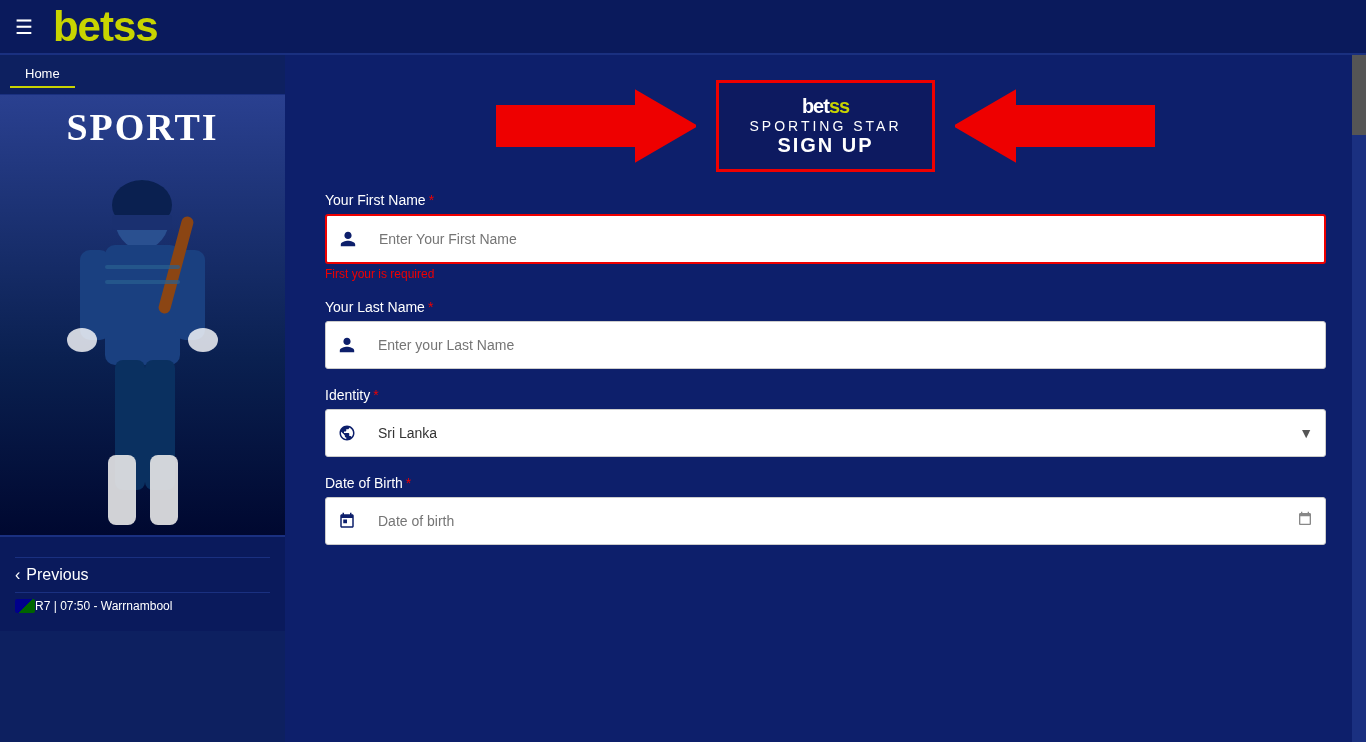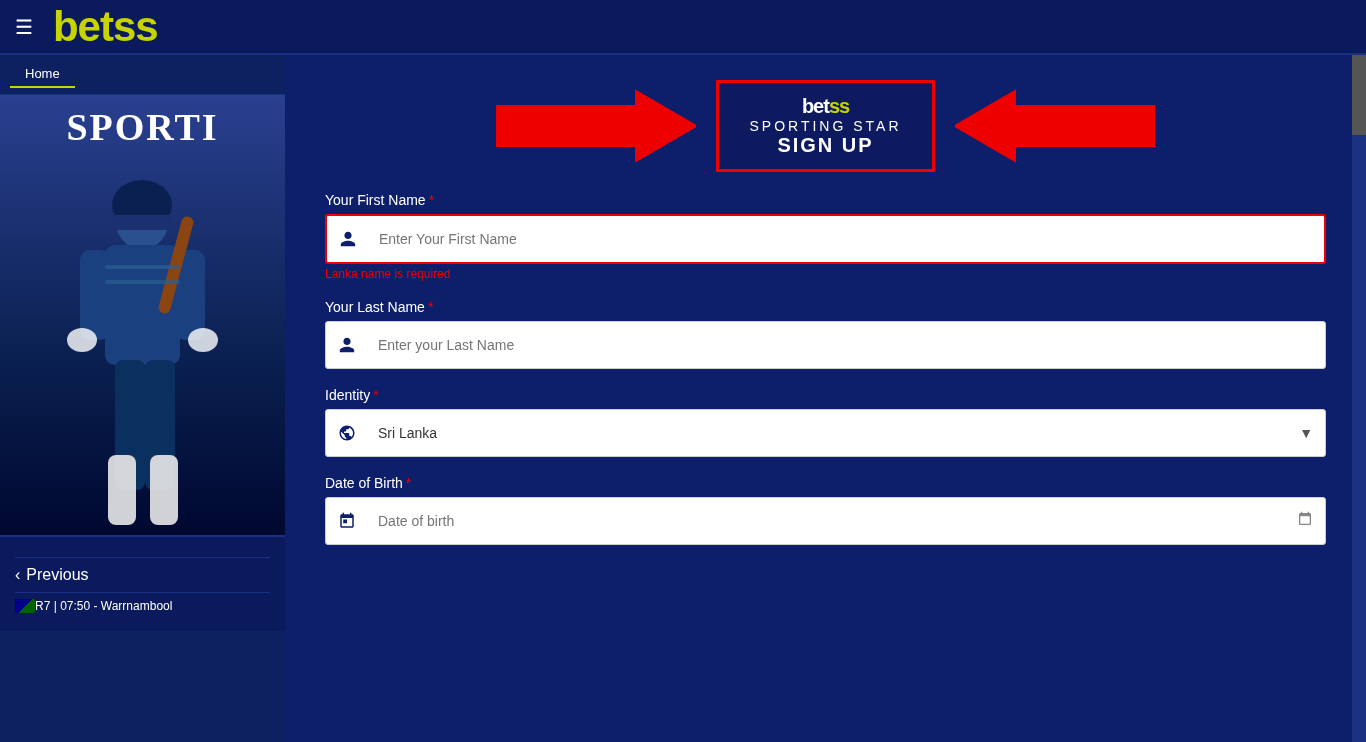--- a/index.html
+++ b/index.html
@@ -227,21 +227,21 @@
         <span>Your First Name</span><span class="required">*</span>
       </label>
       <div class="input-wrapper">
         <div class="input-icon">
           <svg width="18" height="18" viewBox="0 0 24 24" fill="#0d1f6b">
               <path d="M12 12c2.7 0 4.8-2.1 4.8-4.8S14.7 2.4 12 2.4 7.2 4.5 7.2 7.2 9.3 12 12 12zm0 2.4c-3.2 0-9.6 1.6-9.6 4.8v2.4h19.2v-2.4c0-3.2-6.4-4.8-9.6-4.8z"></path>
             </svg>
         </div>
         <input type="text" placeholder="Enter Your First Name" style="">
       </div>
-      <div class="form-error">Lanka name is required</div>
+      <div class="form-error">First your is required</div>
     </div>
 
     <div class="form-group">
       <label class="form-label">
         <span>Your Last Name</span><span class="required">*</span>
       </label>
       <div class="input-wrapper normal">
         <div class="input-icon">
           <svg width="18" height="18" viewBox="0 0 24 24" fill="#0d1f6b">
               <path d="M12 12c2.7 0 4.8-2.1 4.8-4.8S14.7 2.4 12 2.4 7.2 4.5 7.2 7.2 9.3 12 12 12zm0 2.4c-3.2 0-9.6 1.6-9.6 4.8v2.4h19.2v-2.4c0-3.2-6.4-4.8-9.6-4.8z"></path>

